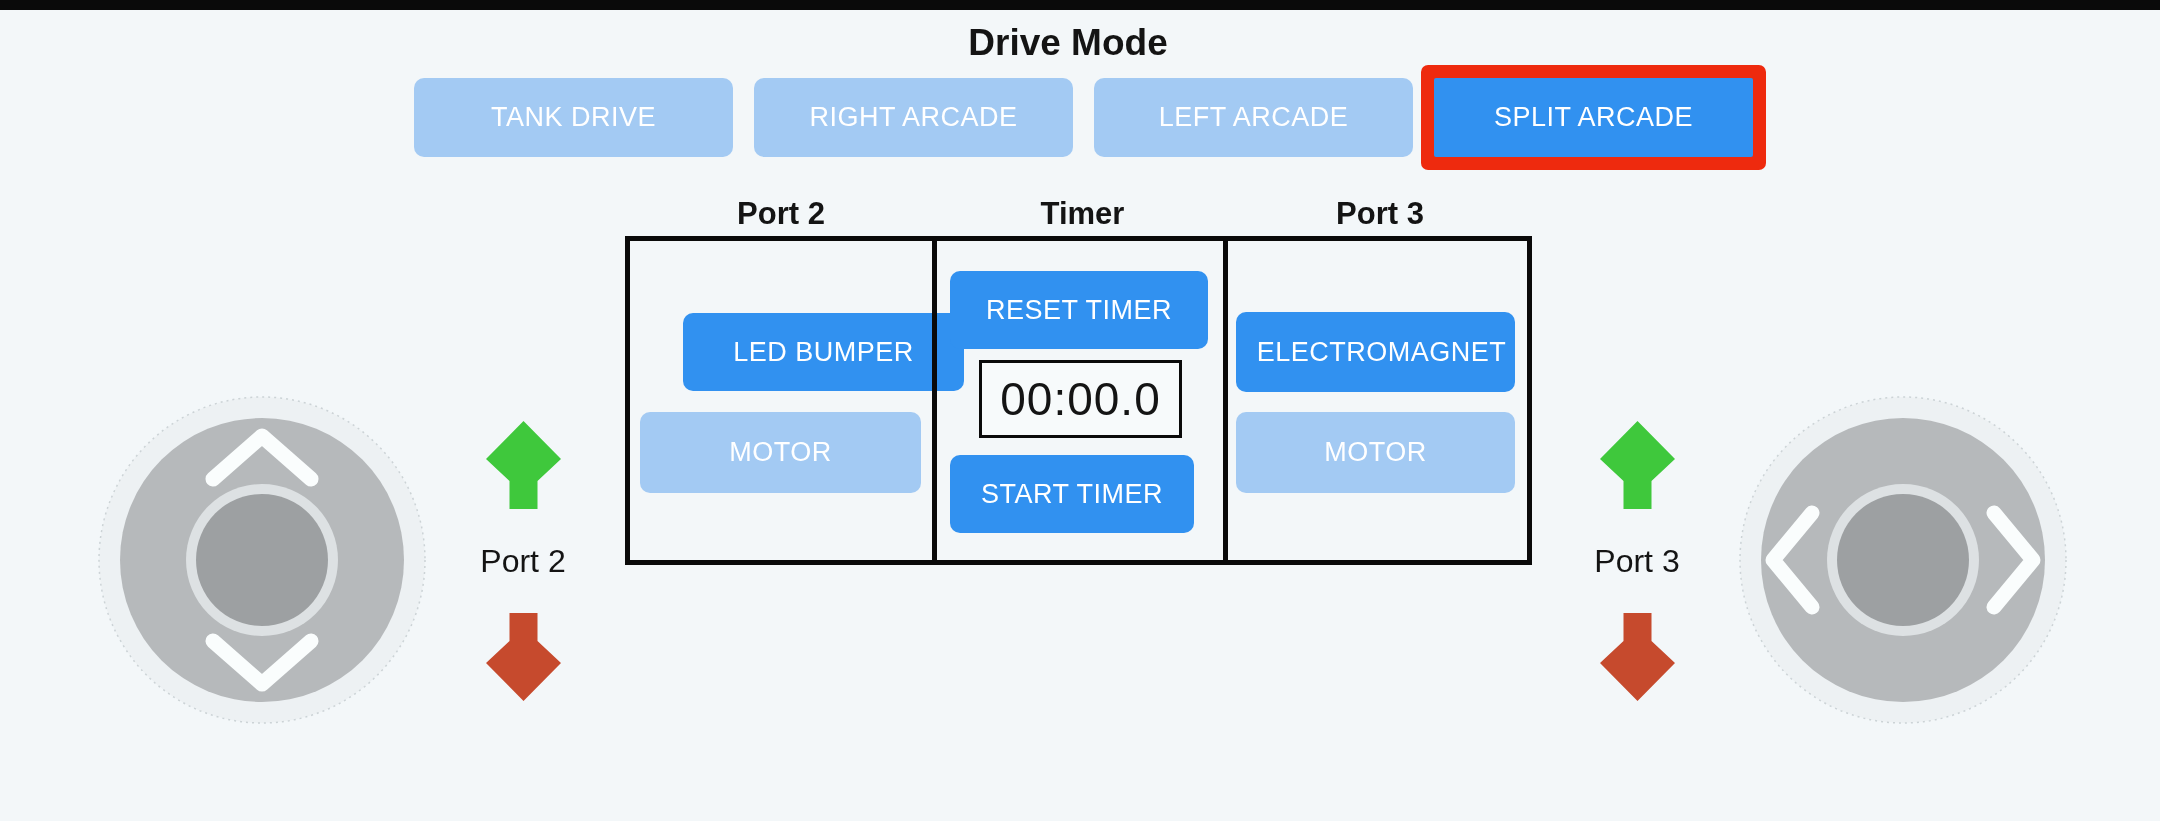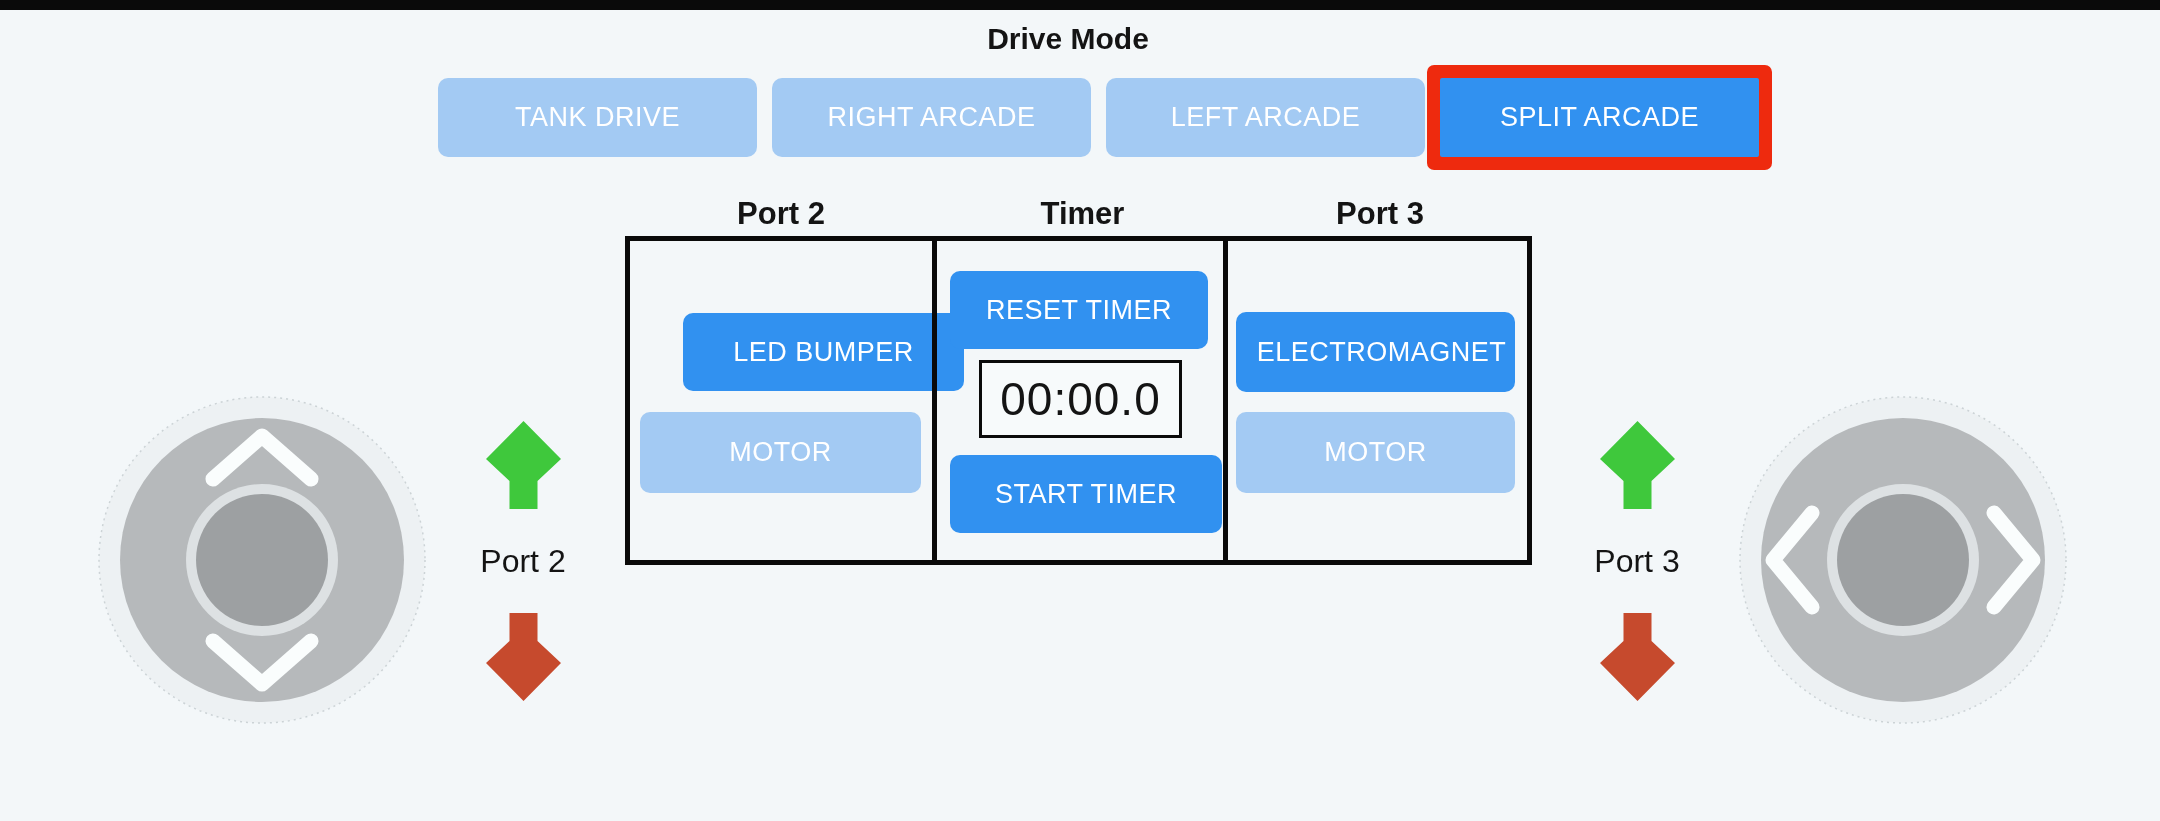--- a/index.html
+++ b/index.html
@@ -10,24 +10,24 @@
     --joystick-knob-ring:#dde1e3; --chevron:#fafdfd;
   }
   *{margin:0;padding:0;box-sizing:border-box;}
   html,body{background:var(--bg);}
   body{font-family:"Liberation Sans","DejaVu Sans",sans-serif;}
   .stage{position:relative;width:2160px;height:821px;background:var(--bg);overflow:hidden;}
 
   .top-bar{position:absolute;left:0;top:0;width:2160px;height:10px;background:var(--top-bar);}
 
   .page-title{position:absolute;left:0;top:22px;width:2136px;text-align:center;
-    font-size:30px;font-weight:bold;color:var(--text-dark);}
+    font-size:37px;font-weight:bold;color:var(--text-dark);}
 
   
-  .mode-row{position:absolute;left:438px;top:78px;display:flex;gap:15px;}
+  .mode-row{position:absolute;left:414px;top:78px;display:flex;gap:21px;}
   .mode-btn{width:319px;height:79px;border:none;border-radius:10px;background:var(--light-blue);
     color:var(--btn-text);font-size:27px;font-family:inherit;letter-spacing:.5px;
     display:flex;align-items:center;justify-content:center;cursor:pointer;}
   .mode-btn.selected{background:var(--accent-blue);border-radius:2px;
     box-shadow:0 0 0 13px var(--selection-red);}
 
   
   .panel-header{position:absolute;top:196px;height:36px;text-align:center;
     font-size:31px;font-weight:bold;color:var(--text-dark);}
   .ph-1{left:630px;width:302px;}
@@ -41,21 +41,21 @@
   .panel-col + .panel-col{border-left:5px solid var(--panel-border);}
   .panel-btn{position:absolute;border:none;border-radius:10px;color:var(--btn-text);
     font-size:27px;font-family:inherit;letter-spacing:.5px;cursor:pointer;
     display:flex;align-items:center;justify-content:center;}
   .panel-btn.on{background:var(--accent-blue);}
   .panel-btn.off{background:var(--light-blue);}
 
   .btn-led{left:10px;top:72px;width:281px;height:78px;margin-left:43px;}
   .btn-motor-l{left:10px;top:171px;width:281px;height:81px;}
   .btn-reset{left:13px;top:30px;width:258px;height:78px;}
-  .btn-start{left:13px;top:214px;width:272px;height:78px;}
+  .btn-start{left:13px;top:214px;width:244px;height:78px;}
   .btn-magnet{left:8px;top:71px;width:279px;height:80px;padding-left:12px;}
   .btn-motor-r{left:8px;top:171px;width:279px;height:81px;}
 
   .timer-box{position:absolute;left:42px;top:119px;width:203px;height:78px;
     border:3px solid var(--panel-border);background:#f7fafb;
     display:flex;align-items:center;justify-content:center;
     font-size:46px;color:var(--text-dark);letter-spacing:1px;}
 
   
   .indicator{position:absolute;width:140px;text-align:center;}

